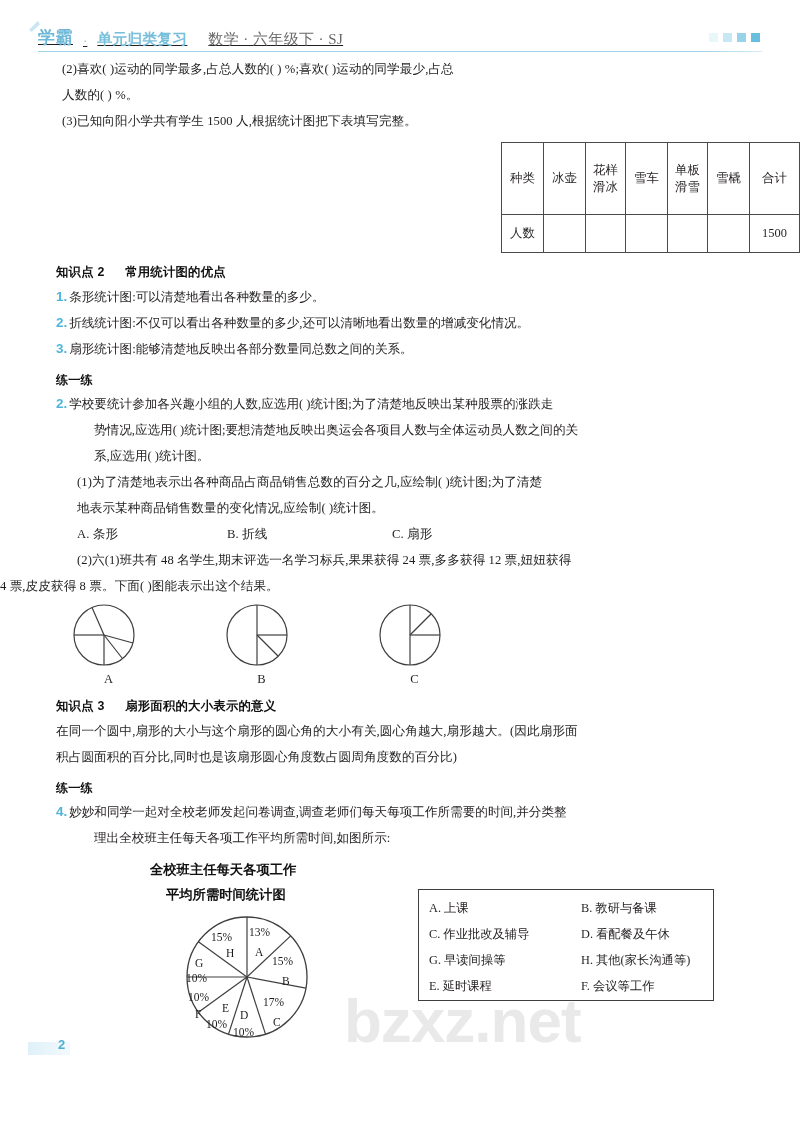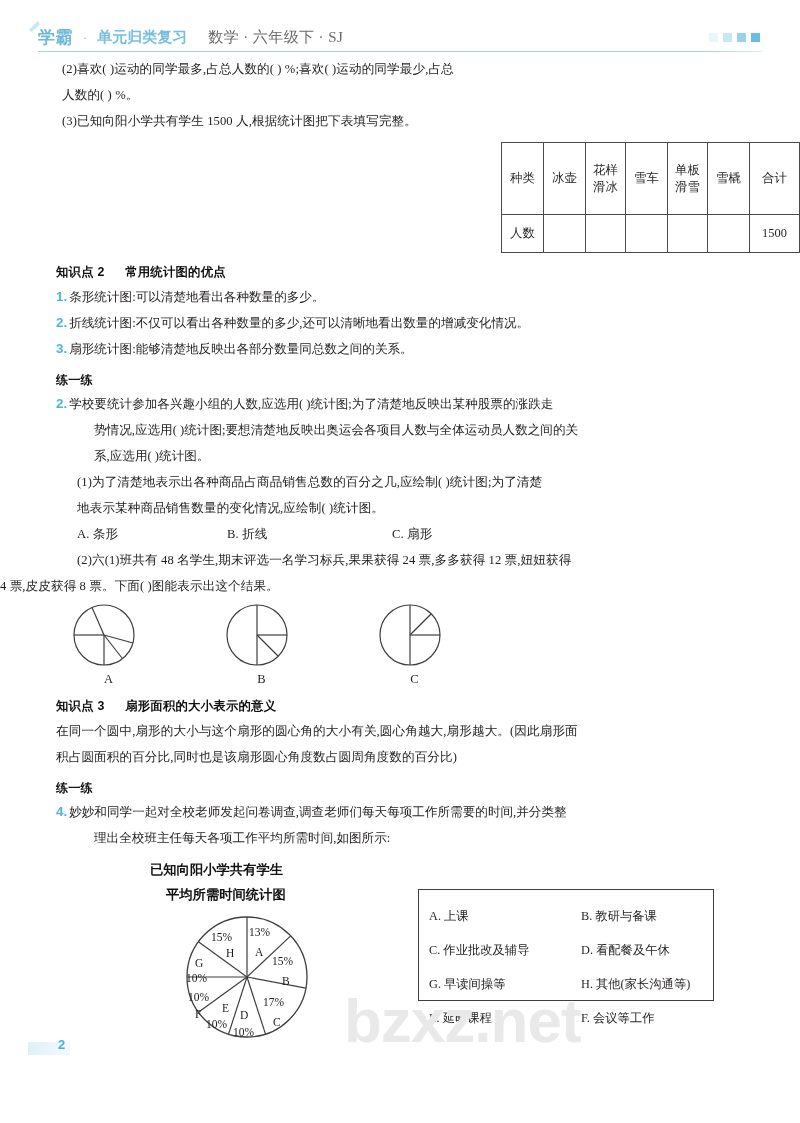--- a/index.html
+++ b/index.html
@@ -12,21 +12,21 @@
     overflow: hidden;
   }
   .page { position: relative; width: 800px; height: 1123px; }
 
   
   .header {
     position: absolute; left: 0; top: 0; width: 800px; height: 52px;
   }
   .hdr-row {
     position: absolute; left: 38px; top: 26px;
-    display: flex; align-items: center; gap: 9px;
+    display: flex; align-items: flex-end; gap: 9px; text-decoration: underline;
   }
   .hdr-logo {
     font-size: 17px; font-weight: bold; letter-spacing: 0.5px;
     color: #6fb9d8;
     font-family: "Liberation Sans", sans-serif;
     position: relative;
   }
   .hdr-logo .tick {
     position: absolute; left: -9px; top: -5px; width: 11px; height: 11px;
     background: #bfe2f0;
@@ -138,21 +138,21 @@
   .pie-big { position: absolute; left: 178px; top: 52px; }
 
   .legend-box {
     position: absolute; left: 418px; top: 32px;
     width: 296px; height: 112px;
     border: 1.1px solid #3f3f3f;
     padding: 5px 0 0 10px;
     font-size: 12.3px;
     font-family: "Liberation Serif", serif;
   }
-  .legend-row { display: flex; line-height: 26px; margin-top: 8px; }
+  .legend-row { display: flex; line-height: 26px; }
   .legend-row span:first-child { width: 152px; }
 
   
   .watermark {
     position: absolute; left: 344px; top: 985px;
     font-family: "Liberation Sans", sans-serif;
     font-weight: bold; font-size: 62px;
     color: #e9e9e9; letter-spacing: -1px;
     user-select: none;
   }
@@ -325,21 +325,21 @@
     <div class="numlist">
       <span class="qn">4.</span><span>妙妙和同学一起对全校老师发起问卷调查,调查老师们每天每项工作所需要的时间,并分类整</span>
     </div>
     <div class="numlist cont">
       <span>理出全校班主任每天各项工作平均所需时间,如图所示:</span>
     </div>
 
     <div class="chart-area">
 
       <div class="chart-title">
-        <span>已知向阳小学共有学生</span>
+        <span>全校班主任每天各项工作</span>
         <span class="l2">平均所需时间统计图</span>
       </div>
 
       <div class="pie-big">
         <svg width="138" height="136" viewBox="0 0 138 136">
 
           <circle cx="69" cy="68" r="60" fill="none" stroke="#3f3f3f" stroke-width="1.3"></circle>
 
           <g stroke="#3f3f3f" stroke-width="1.2">
 

